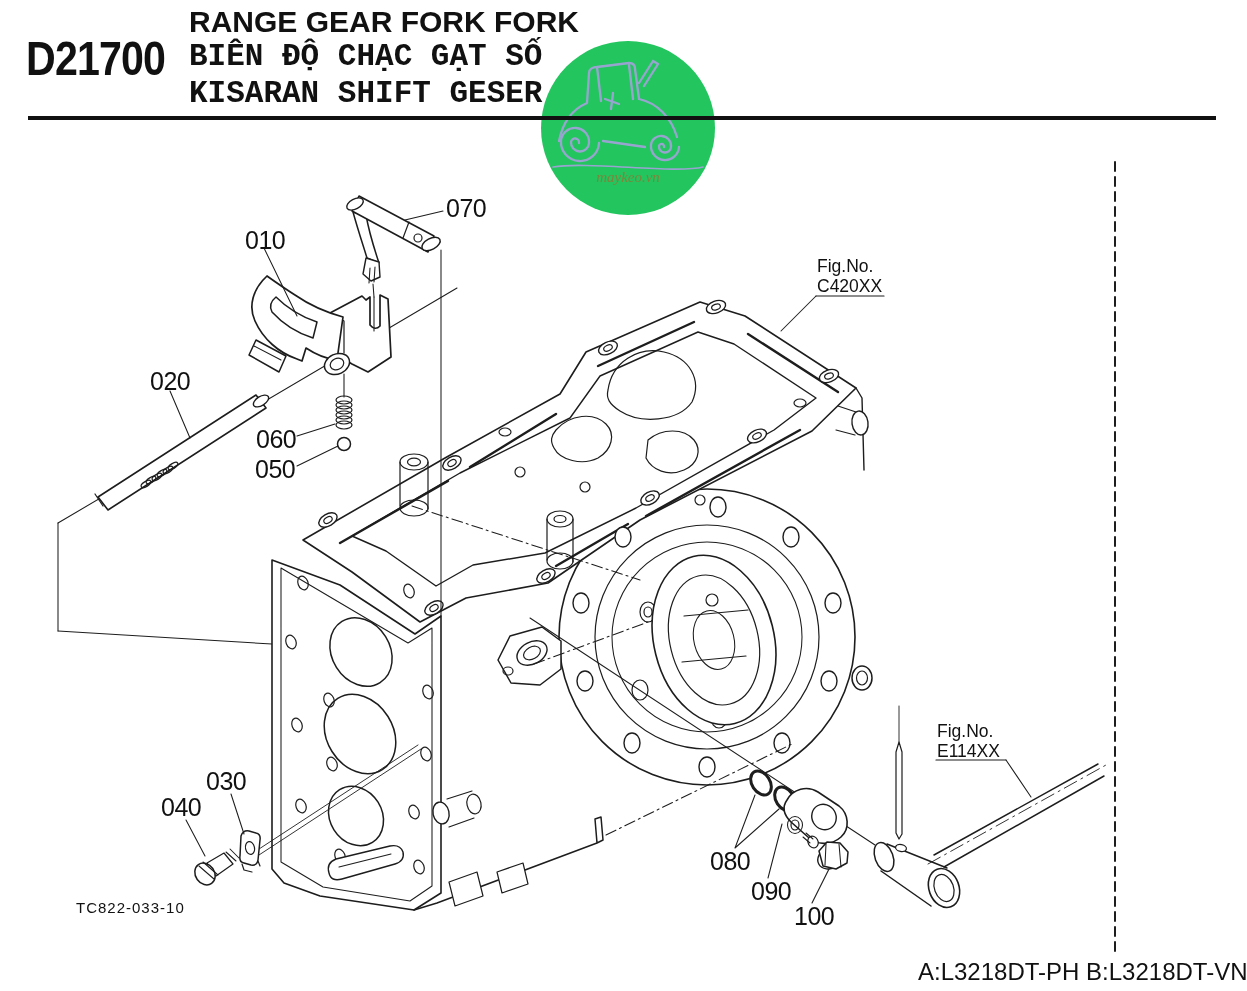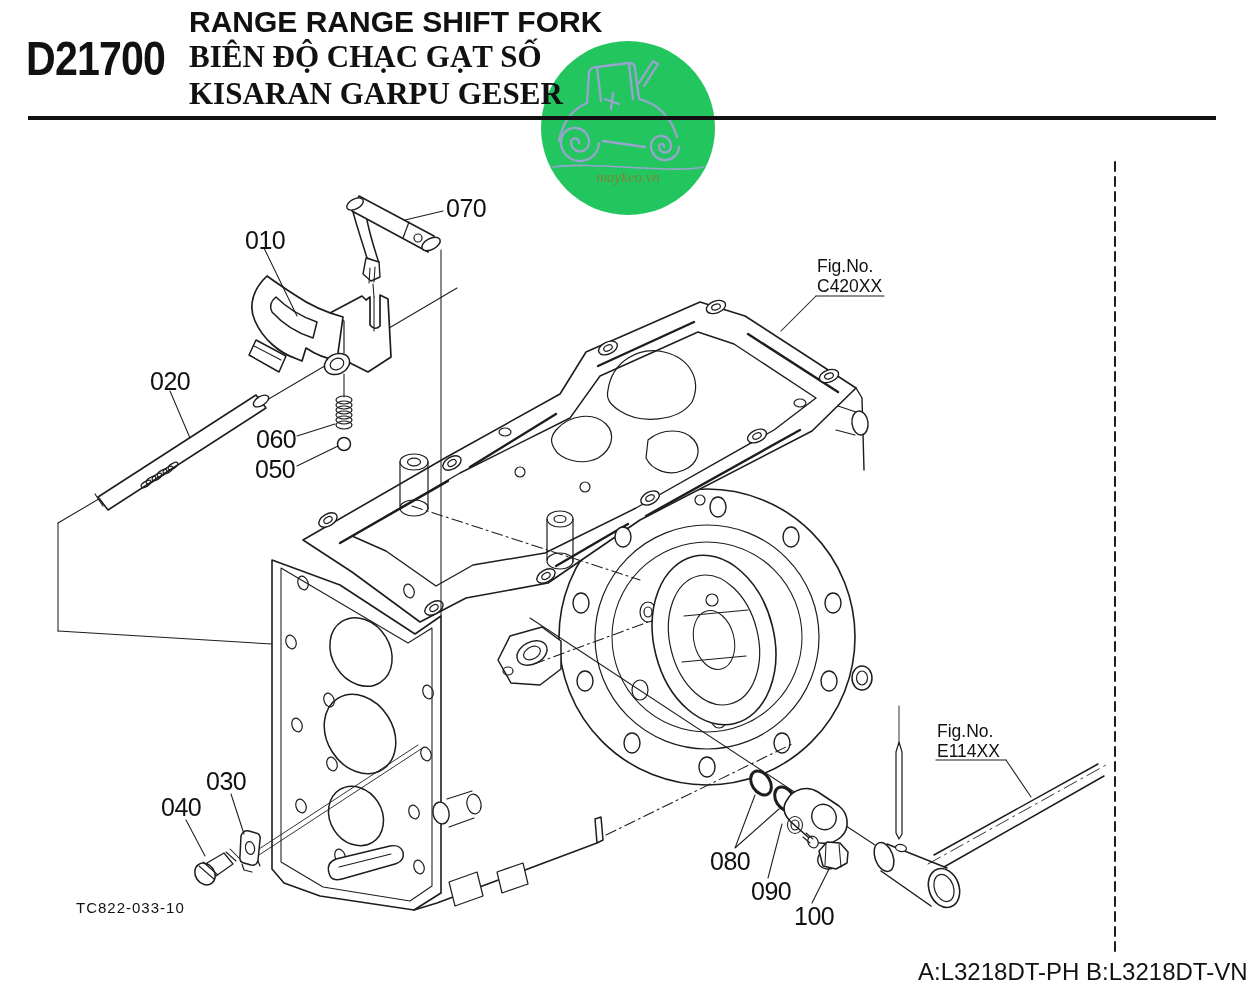--- a/index.html
+++ b/index.html
@@ -8,21 +8,21 @@
   
   .wm{position:absolute;left:541px;top:41px;width:174px;height:174px;border-radius:50%;
       background:#22c55e;z-index:0;}
   .wm svg{position:absolute;left:0;top:0;}
   
   .hdr{position:absolute;left:0;top:0;width:100%;z-index:2;}
   .code{position:absolute;left:26px;top:30px;font-size:49px;font-weight:bold;
         letter-spacing:-1px;transform:scaleX(0.84);transform-origin:left top;white-space:nowrap;}
   .titles{position:absolute;left:189px;top:4px;line-height:1.18;white-space:nowrap;}
   .t-en{font-family:"Liberation Sans",sans-serif;font-weight:bold;font-size:30px;}
-  .t-vi,.t-id{font-family:Liberation Serif, serif;font-weight:bold;font-size:31px;}
+  .t-vi,.t-id{font-family:Liberation Mono, monospace;font-weight:bold;font-size:31px;}
   .rule{position:absolute;left:28px;top:116px;width:1188px;height:3.5px;background:#111;}
   
   .draw{position:absolute;left:0;top:0;z-index:1;}
   .ln{stroke:#1d1d1d;fill:none;stroke-width:1.4;stroke-linecap:round;stroke-linejoin:round;}
   .fw{fill:#ffffff;}
   .w09{stroke-width:0.9}.w1{stroke-width:1.05}.w12{stroke-width:1.2}.w15{stroke-width:1.5}
   .w16{stroke-width:1.6}.w17{stroke-width:1.7}.w24{stroke-width:2.4}.w3{stroke-width:3}
   .dd{stroke-dasharray:11 4 2 4;}
   .brk{stroke-dasharray:9 6;stroke-width:2;}
   text{fill:#111;font-family:"Liberation Sans",sans-serif;}
@@ -342,20 +342,20 @@
       <text class="fig" x="937" y="757">E114XX</text>
     </g>
 
     <text class="small" x="76" y="913">TC822-033-10</text>
     <text class="models" x="918" y="980">A:L3218DT-PH B:L3218DT-VN</text>
   </svg>
 
   <div class="hdr">
     <div class="code">D21700</div>
     <div class="titles">
-      <div class="t-en">RANGE RANGE SHIFT FORK</div>
+      <div class="t-en">RANGE GEAR FORK FORK</div>
       <div class="t-vi">BIÊN ĐỘ CHẠC GẠT SỐ</div>
-      <div class="t-id">KISARAN GARPU GESER</div>
+      <div class="t-id">KISARAN SHIFT GESER</div>
     </div>
     <div class="rule"></div>
   </div>
 
 </div>
 
 </body></html>

